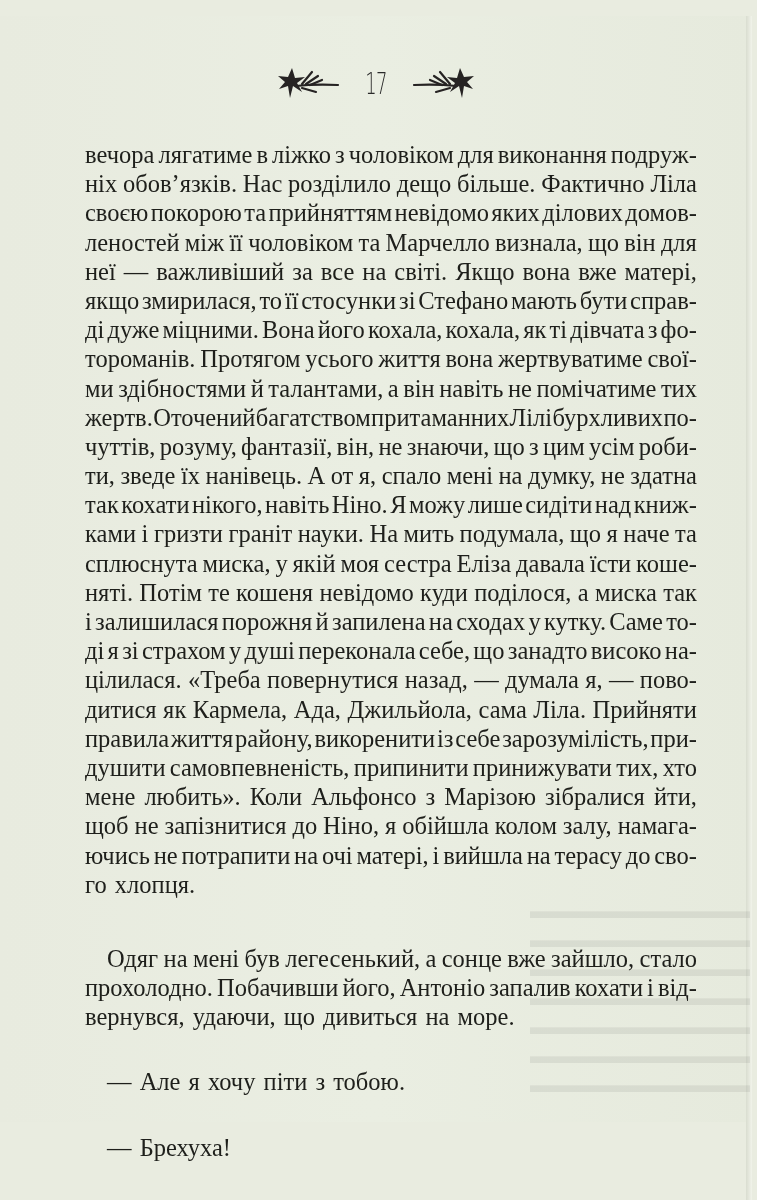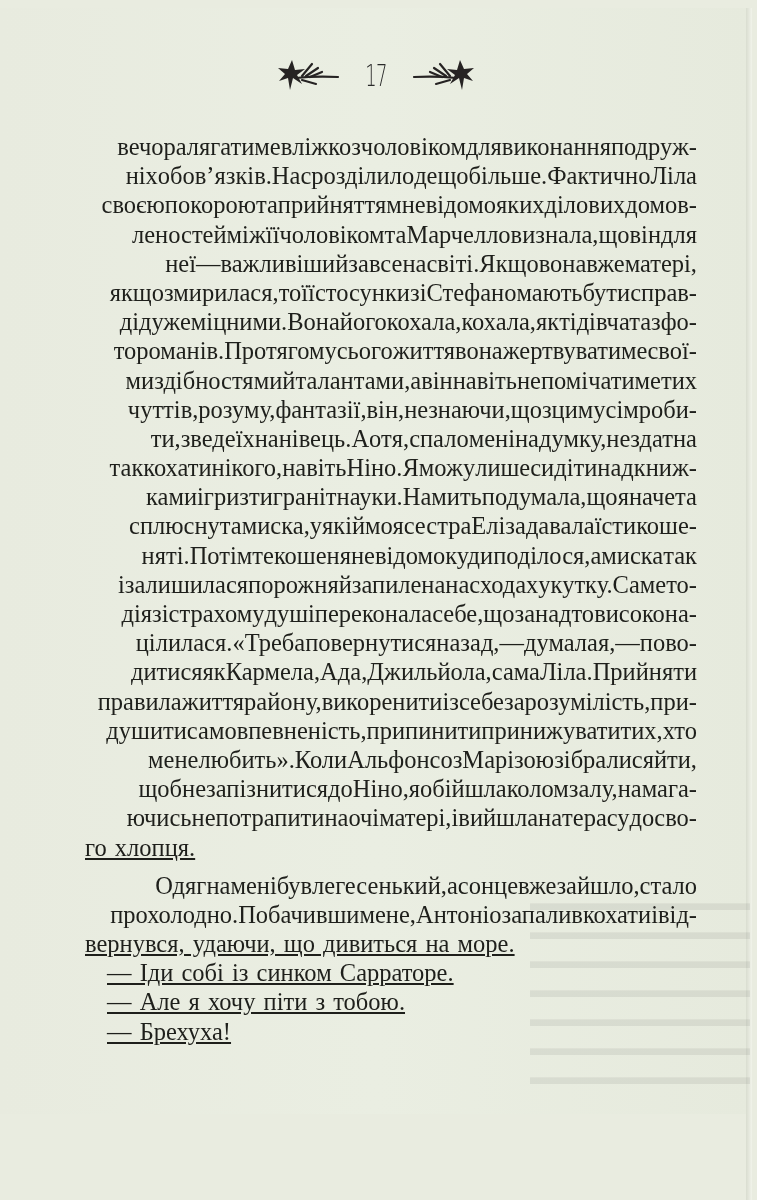--- a/index.html
+++ b/index.html
@@ -8,21 +8,21 @@
     }
     body {
       width: 757px;
       height: 1200px;
       background: #e9ece0;
       position: relative;
       overflow: hidden;
     }
     .page {
       position: absolute;
-      left: 0; top: 8px;
+      left: 0; top: 16px;
       width: 752px;
       height: 1106px;
       background: linear-gradient(90deg, #e8ebdf 0%, #eaeee2 50%, #e6eadd 100%);
     }
     .page-edge {
       position: absolute;
       right: 0; top: 0;
       width: 6px; height: 1200px;
       background: linear-gradient(90deg, #d9ddd0, #f1f3ea);
     }
@@ -52,30 +52,29 @@
       left: 85px;
       top: 124px;
       width: 612px;
       font-family: "Liberation Serif", serif;
       font-size: 24.5px;
       line-height: 29.2px;
       color: #1e1f1b;
     }
     .line {
       display: flex;
-      justify-content: flex-end;
+      justify-content: space-between;
       white-space: nowrap;
       height: 29.2px;
     }
     .line.last {
       justify-content: flex-start;
       word-spacing: 2px;
-      text-decoration: underline;
-    }
-    .line.indent { padding-left: 22px; }
+    }
+    .line.indent { padding-left: 22px; margin-top: 36px; }
     .gap { height: 9px; }
     .w { display: inline-block; }
     .bleed {
       position: absolute;
       left: 520px;
       top: 880px;
       width: 230px;
       font-family: "Liberation Serif", serif;
       font-size: 22px;
       line-height: 29px;
@@ -228,20 +227,29 @@
           <span class="w">й</span>
           <span class="w">талантами,</span>
           <span class="w">а</span>
           <span class="w">він</span>
           <span class="w">навіть</span>
           <span class="w">не</span>
           <span class="w">помічатиме</span>
           <span class="w">тих</span>
         </div>
         <div class="line">
+          <span class="w">жертв.</span>
+          <span class="w">Оточений</span>
+          <span class="w">багатством</span>
+          <span class="w">притаманних</span>
+          <span class="w">Лілі</span>
+          <span class="w">бурхливих</span>
+          <span class="w">по-</span>
+        </div>
+        <div class="line">
           <span class="w">чуттів,</span>
           <span class="w">розуму,</span>
           <span class="w">фантазії,</span>
           <span class="w">він,</span>
           <span class="w">не</span>
           <span class="w">знаючи,</span>
           <span class="w">що</span>
           <span class="w">з</span>
           <span class="w">цим</span>
           <span class="w">усім</span>
@@ -427,31 +435,28 @@
           <span class="w">легесенький,</span>
           <span class="w">а</span>
           <span class="w">сонце</span>
           <span class="w">вже</span>
           <span class="w">зайшло,</span>
           <span class="w">стало</span>
         </div>
         <div class="line">
           <span class="w">прохолодно.</span>
           <span class="w">Побачивши</span>
-          <span class="w">мене,</span>
+          <span class="w">його,</span>
           <span class="w">Антоніо</span>
           <span class="w">запалив</span>
           <span class="w">кохати</span>
           <span class="w">і</span>
           <span class="w">від-</span>
         </div>
         <div class="line last">вернувся, удаючи, що дивиться на море.</div>
-      </div>
-      <div>
-        <div class="line last indent">— Іди собі із синком Сарраторе.</div>
       </div>
       <div>
         <div class="line last indent">— Але я хочу піти з тобою.</div>
       </div>
       <div>
         <div class="line last indent">— Брехуха!</div>
       </div>
     </div>
 </div>
 

